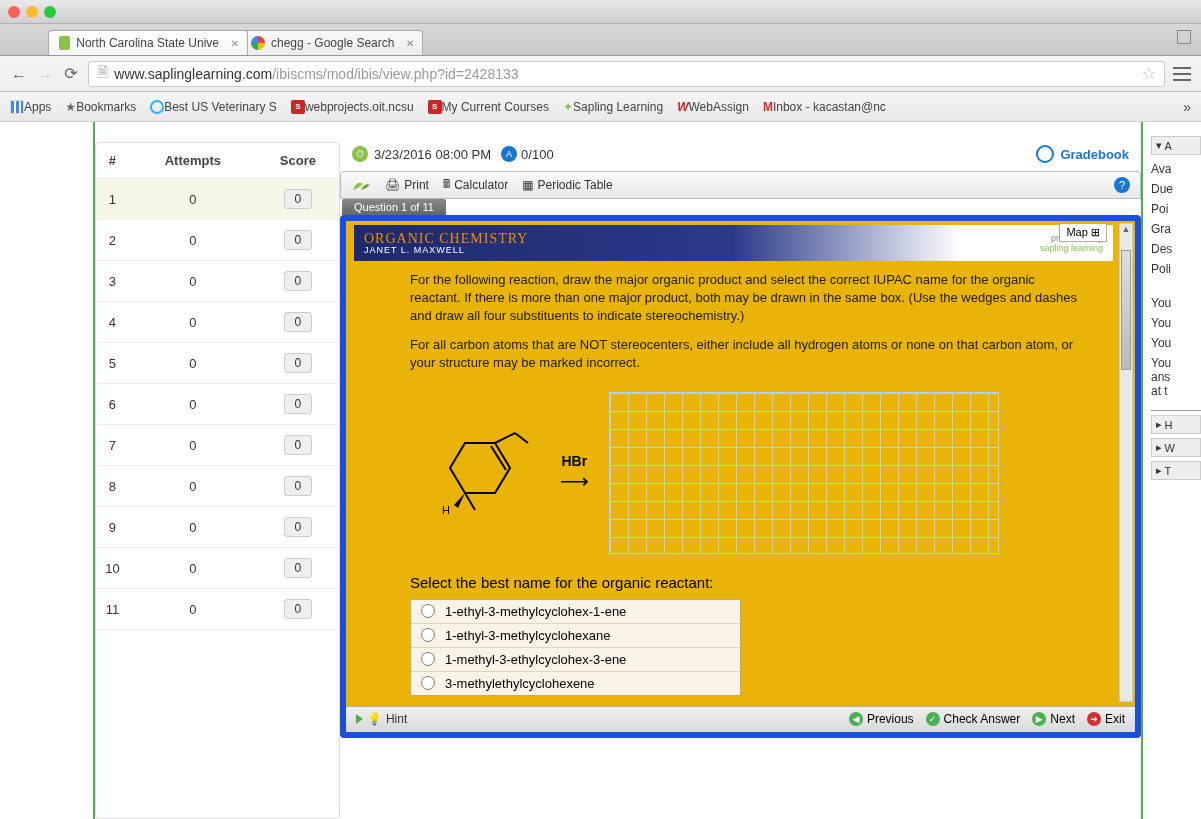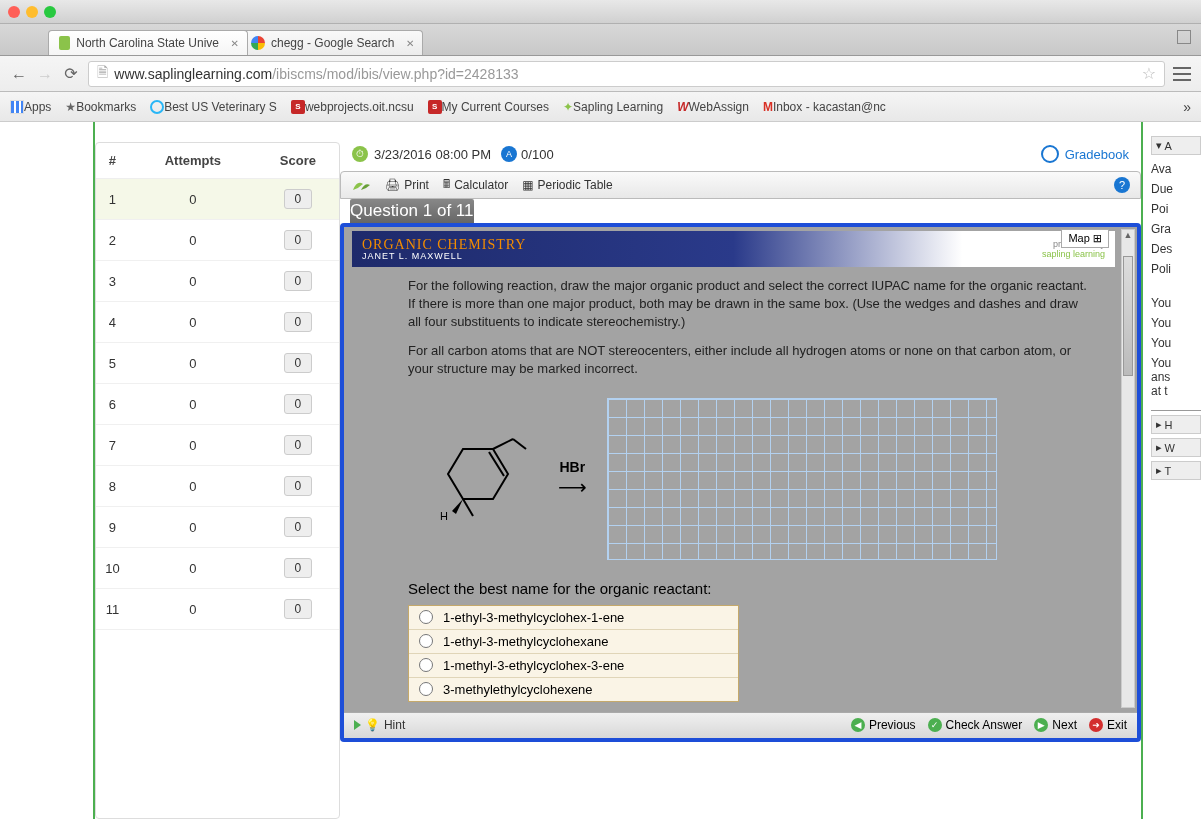--- a/index.html
+++ b/index.html
@@ -62,30 +62,30 @@
 .qtable td { padding: 10px 0; text-align: center; border-bottom: 1px solid #f0f0f0; color: #333; }
 .qtable tr.active td { background: #f5f8e8; }
 .score-btn { display: inline-block; background: #eee; border: 1px solid #ccc; border-radius: 3px; padding: 2px 10px; font-size: 12px; }
 .qtable .tail td { height: 130px; border: none; }
 
 
 .assign-wrap { flex: 1; padding: 15px 0 0 0; }
 .assign-head { display: flex; align-items: center; height: 34px; padding: 0 12px; font-size: 13px; color: #333; }
 .due-ico { width: 16px; height: 16px; background: #8bc34a; border-radius: 50%; margin-right: 6px; display: flex; align-items: center; justify-content: center; color: #fff; font-size: 10px; }
 .score-ico { width: 16px; height: 16px; background: #1976d2; border-radius: 50%; margin: 0 4px 0 10px; display: flex; align-items: center; justify-content: center; color: #fff; font-size: 9px; }
-.gradebook { margin-left: auto; color: #1976d2; font-weight: normal; display: flex; align-items: center; gap: 6px; }
+.gradebook { margin-left: auto; color: #1976d2; font-weight: bold; display: flex; align-items: center; gap: 6px; }
 .gb-ico { width: 18px; height: 18px; border: 2px solid #1976d2; border-radius: 50%; position: relative; }
 
 .toolbar { background: linear-gradient(#fafafa,#e8e8e8); border: 1px solid #bbb; border-radius: 4px 4px 0 0; height: 28px; display: flex; align-items: center; padding: 0 10px; gap: 14px; font-size: 12px; color: #333; }
 .toolbar .leaf { width: 20px; height: 14px; }
 .toolbar .tbtn { display: flex; align-items: center; gap: 4px; }
 .toolbar .help { margin-left: auto; width: 16px; height: 16px; background: #1976d2; color: #fff; border-radius: 50%; display: flex; align-items: center; justify-content: center; font-size: 11px; }
 
-.qlabel { background: linear-gradient(#888,#666); color: #fff; font-size: 17px; padding: 2px 0; width: fit-content; border-radius: 2px 2px 0 0; margin-left: 10px; }
-.question-frame { border: 4px solid #1d4ed8; border-radius: 4px; background: #a3a3a3; min-height: 500px; position: relative; display: flex; flex-direction: column; }
+.qlabel { background: linear-gradient(#888,#666); color: #fff; font-size: 11px; padding: 2px 12px; width: fit-content; border-radius: 2px 2px 0 0; margin-left: 2px; }
+.question-frame { border: 6px solid #1d4ed8; border-radius: 4px; background: #eab308; min-height: 500px; position: relative; display: flex; flex-direction: column; }
 .qscroll { position: absolute; right: 2px; top: 2px; bottom: 30px; width: 14px; background: #e8e8e8; border: 1px solid #ccc; }
 .qscroll .thumb { background: linear-gradient(#ddd,#bbb); border: 1px solid #999; height: 120px; margin: 14px 1px 0 1px; }
 .qscroll .arrow { height: 12px; text-align: center; font-size: 9px; color: #666; }
 
 .qcontent { padding: 0 18px 0 4px; flex: 1; overflow: hidden; }
 .banner { height: 36px; background: linear-gradient(90deg,#1e2a6b 0%, #2a3a8a 50%, #fff 80%); display: flex; align-items: center; padding: 0 10px; position: relative; margin: 4px 4px 10px 4px; }
 .banner-title { color: #f28c00; font-family: Georgia, serif; font-size: 14px; letter-spacing: 1px; }
 .banner-sub { color: #fff; font-size: 9px; letter-spacing: 1px; margin-top: -2px; }
 .banner-right { margin-left: auto; font-size: 9px; color: #888; text-align: right; }
 .map-btn { position: absolute; right: 6px; top: -2px; background: #fff; border: 1px solid #aaa; padding: 2px 6px; font-size: 11px; display: flex; gap: 3px; }

